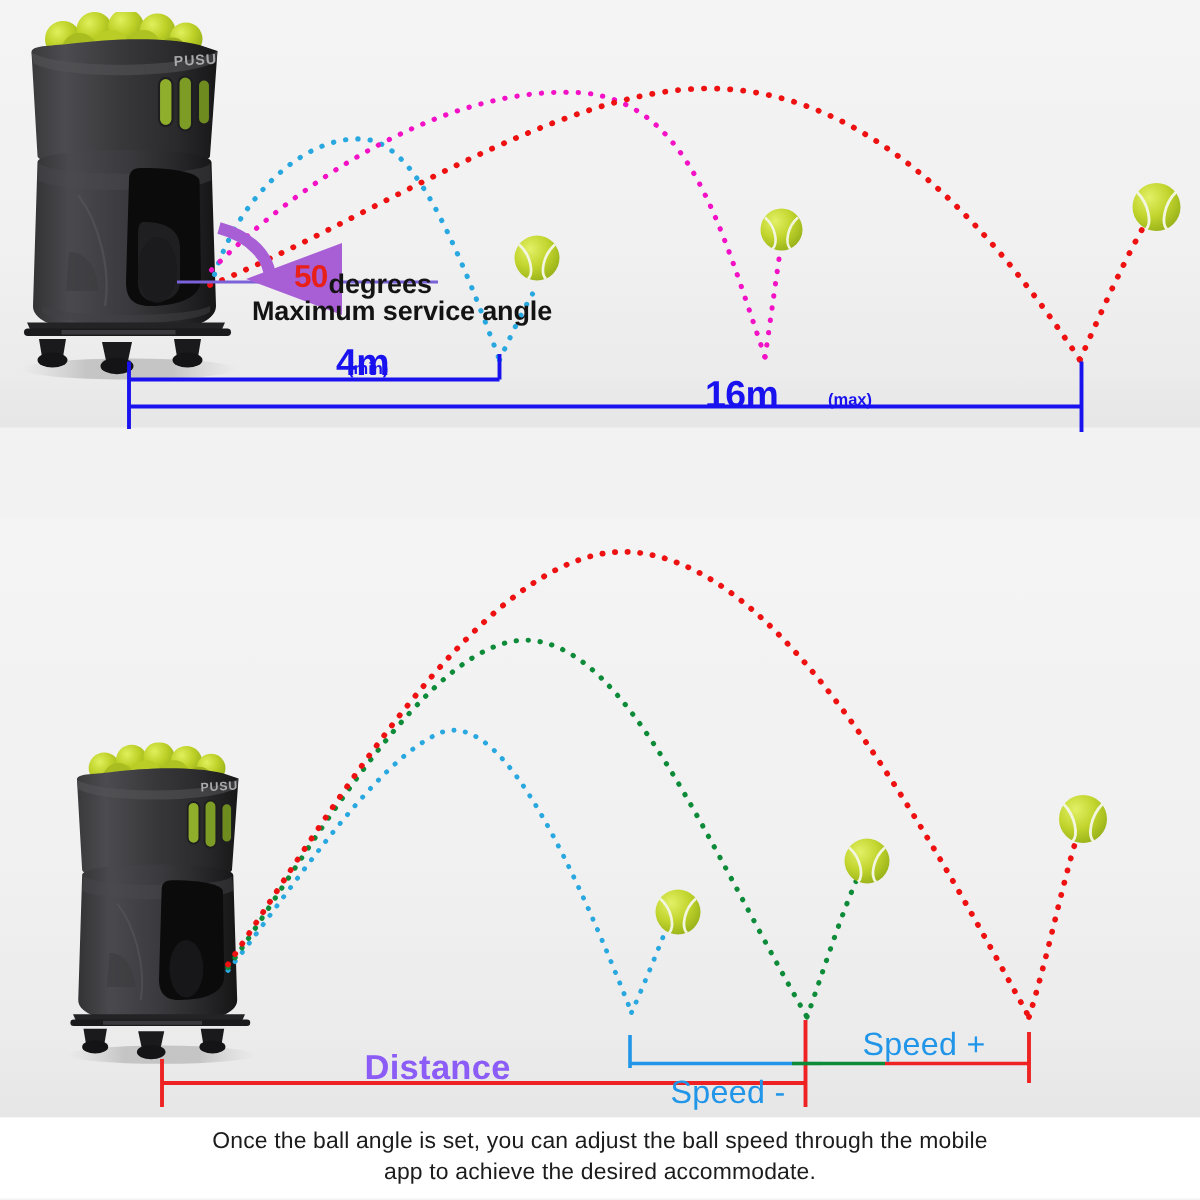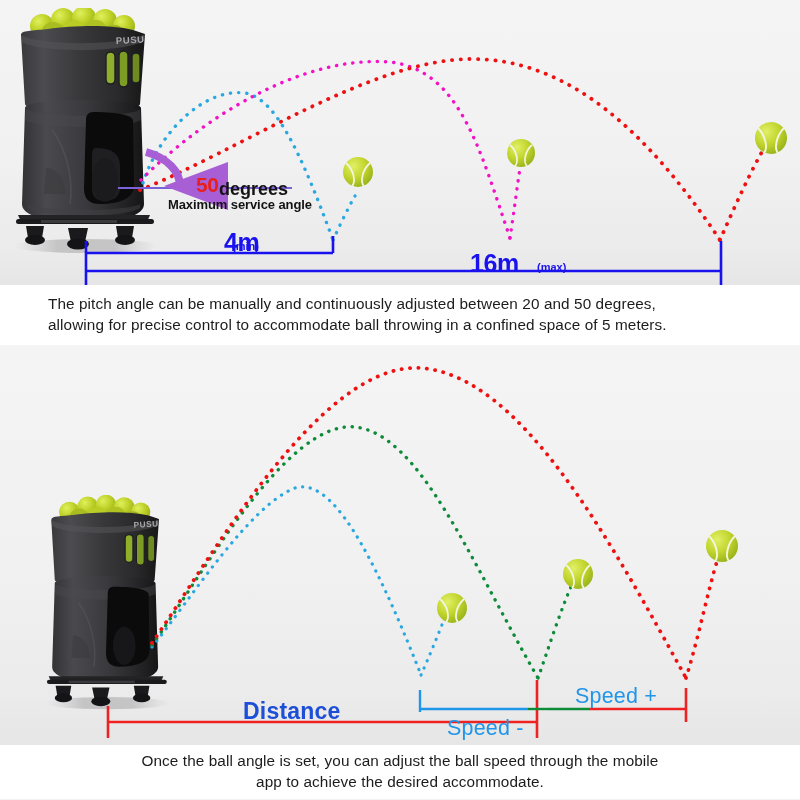--- a/index.html
+++ b/index.html
@@ -73,38 +73,38 @@
     font-weight: 700;
     letter-spacing: -0.5px;
   }
   .lbl-degrees {
     color: #141414;
     font-size: 18px;
     font-weight: 600;
   }
   .lbl-maxservice {
     color: #131313;
-    font-size: 13px;
+    font-size: 18px;
     font-weight: 600;
     letter-spacing: -0.1px;
   }
   .lbl-dim-big {
     color: #1912ef;
     font-size: 25px;
     font-weight: 700;
     letter-spacing: -0.4px;
   }
   .lbl-dim-small {
     color: #1912ef;
     font-size: 11px;
     font-weight: 700;
     text-align: center;
   }
   .lbl-distance {
-    color: #1d4ed8;
+    color: #8b5cf6;
     font-size: 23px;
     font-weight: 600;
     letter-spacing: 0.2px;
     text-align: right;
   }
   .lbl-speed {
     color: #2196e8;
     font-size: 21.5px;
     font-weight: 500;
     letter-spacing: 0.2px;
@@ -257,26 +257,22 @@
   </svg>
 
   <div class="label lbl-50" style="left:196px; top:173px;">50</div>
   <div class="label lbl-degrees" style="left:219px; top:179px;">degrees</div>
   <div class="label lbl-maxservice" style="left:168px; top:197px;">Maximum service angle</div>
 
   <div class="label lbl-dim-big" style="left:185px; top:228px;margin-left:39px;">4m</div>
   <div class="label lbl-dim-small" style="left:232px; top:240px;">(min)</div>
 
   <div class="label lbl-dim-big" style="left:470px; top:249px;">16m</div>
-  <div class="label lbl-dim-small" style="left:537px; top:261px;">(max)</div>
-
-  <div class="caption-block" id="caption-top">
-    <div class="caption-line">The pitch angle can be manually and continuously adjusted between 20 and 50 degrees,</div>
-    <div class="caption-line">allowing for precise control to accommodate ball throwing in a confined space of 5 meters.</div>
-  </div>
+  <div class="label lbl-dim-small" style="left:552px; top:261px;">(max)</div>
+
 
   <div class="panel" id="panel-bottom"></div>
 
   <div class="machine" id="machine-bottom" style="left:40px; top:495px; width:152px; height:220px;">
     <svg width="152" height="220" viewBox="0 0 175 250">
       <ellipse cx="78" cy="238" rx="72" ry="7" fill="url(#shadowG)"></ellipse>
       <g>
         <circle cx="34" cy="18" r="12" fill="url(#ballG)"></circle>
         <circle cx="55" cy="12" r="12" fill="url(#ballG)"></circle>
         <circle cx="76" cy="10" r="12" fill="url(#ballG)"></circle>

